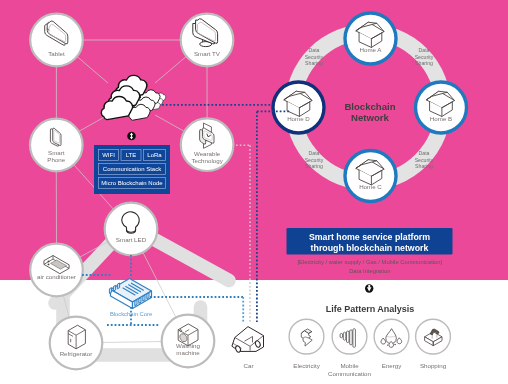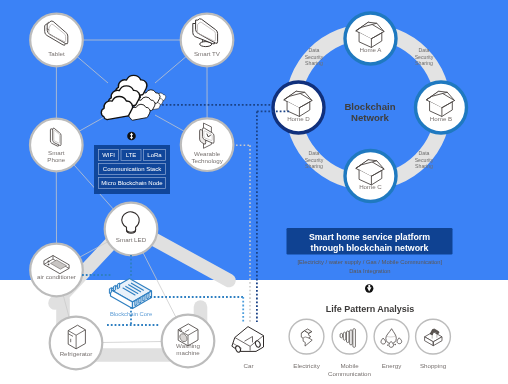--- a/index.html
+++ b/index.html
@@ -1,18 +1,18 @@
 <!DOCTYPE html>
 <html><head>
 <meta charset="utf-8">
 <title>Smart home blockchain diagram</title>
 <style>
   html,body{margin:0;padding:0;background:#fff;}
   body{width:508px;height:384px;overflow:hidden;font-family:"Liberation Sans",sans-serif;}
-  #stage{position:relative;width:508px;height:280px;background:#3b82f6;}
+  #stage{position:relative;width:508px;height:280px;background:#ec4899;}
   svg{position:absolute;left:0;top:0;}
   .lbl{font-family:"Liberation Sans",sans-serif;fill:#77716f;font-size:6.2px;text-anchor:middle;}
   .bc-title{font-family:"Liberation Sans",sans-serif;fill:#3f3f3f;font-size:9.6px;font-weight:bold;text-anchor:middle;}
   .dss{font-family:"Liberation Sans",sans-serif;fill:#6f6f6f;font-size:5.2px;text-anchor:middle;}
   .banner-t{font-family:"Liberation Sans",sans-serif;fill:#ffffff;font-size:8.8px;font-weight:bold;text-anchor:middle;}
   .cap{font-family:"Liberation Sans",sans-serif;fill:#5c5754;font-size:5.8px;text-anchor:middle;}
   .lpa{font-family:"Liberation Sans",sans-serif;fill:#3c3a39;font-size:9.0px;font-weight:bold;text-anchor:middle;}
   .chip-t{font-family:"Liberation Sans",sans-serif;fill:#ffffff;font-size:6.0px;text-anchor:middle;}
   .core-t{font-family:"Liberation Sans",sans-serif;fill:#5b9bd5;font-size:5.8px;text-anchor:middle;}
 </style>

